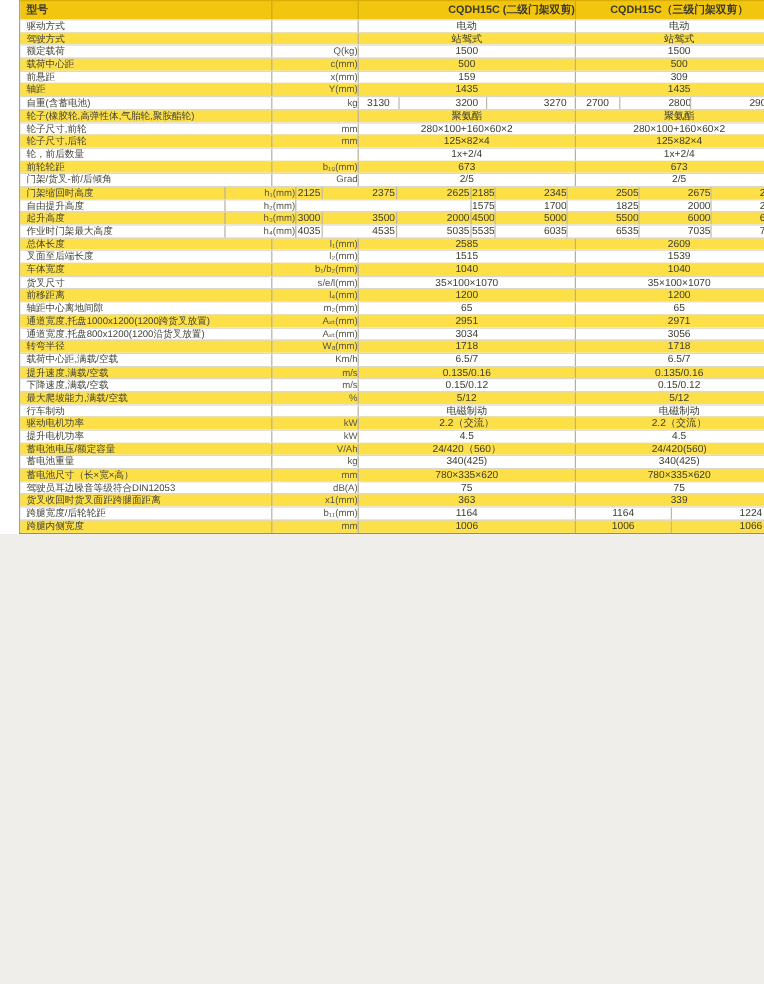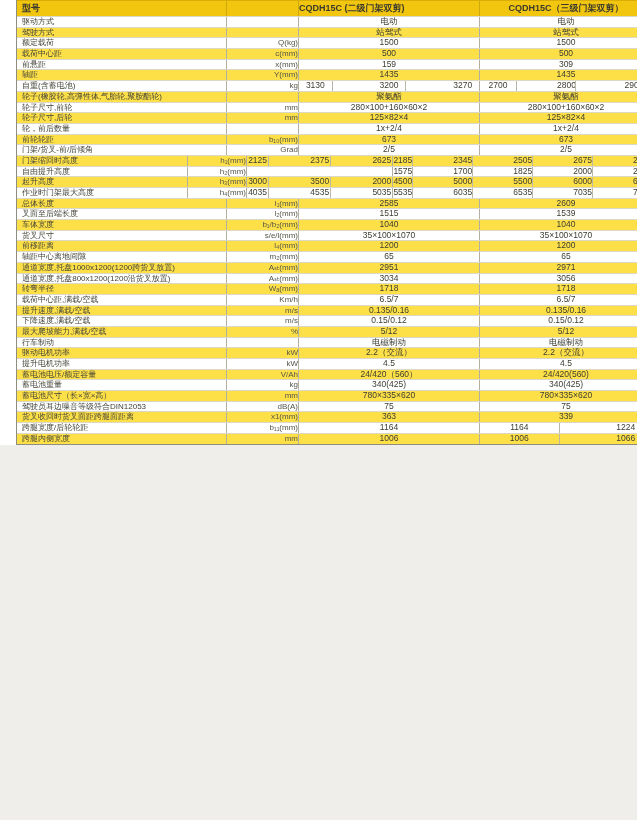--- a/index.html
+++ b/index.html
@@ -5,21 +5,21 @@
   html,body{margin:0;padding:0;background:#fff;}
   .page{position:relative;width:637px;height:820px;background:#fff;overflow:hidden;
         font-family:"Liberation Sans","DejaVu Sans",sans-serif;}
   
   .spec-table{position:absolute;left:16px;top:0;width:637px;box-sizing:border-box;
               border-left:1px solid #8f8c80;border-right:1px solid #8f8c80;border-bottom:1px solid #8f8c80;}
   .spec-head{display:flex;height:16px;background:#F2C50F;box-sizing:border-box;border-top:1px solid #d8ae06;}
   .spec-head>div{box-sizing:border-box;font-size:9px;line-height:15px;font-weight:bold;color:#3a3a2e;overflow:hidden;white-space:nowrap;}
   .h-label{width:210px;padding-left:5px;border-right:1px solid #cfa90b;}
   .h-unit{width:72px;border-right:1px solid #cfa90b;}
-  .h-a{width:181px;text-align:left;border-right:1px solid #cfa90b;}
+  .h-a{width:181px;text-align:right;border-right:1px solid #cfa90b;}
   .h-b{flex:1;text-align:center;}
   .spec-row{display:flex;height:10.7px;background:#fff;border-top:1px solid #dcd8c7;box-sizing:border-box;}
   .spec-row.alt{background:#fde047;}
   .c-label{width:210px;font-size:8px;line-height:9.4px;padding-left:5px;color:#44443a;
            white-space:nowrap;overflow:hidden;border-right:1px solid #b3b0a2;box-sizing:border-box;}
   .c-unit{width:72px;font-size:8px;line-height:9.4px;padding-left:5px;color:#55554a;
           border-right:1px solid #b3b0a2;box-sizing:border-box;white-space:nowrap;overflow:hidden;text-align:right;}
   .c-a{width:181px;display:flex;border-right:1px solid #b3b0a2;box-sizing:border-box;}
   .c-b{flex:1;display:flex;}
   .subcell{flex:1;text-align:center;font-size:8.5px;line-height:9.4px;color:#3c3c32;overflow:hidden;white-space:nowrap;}

